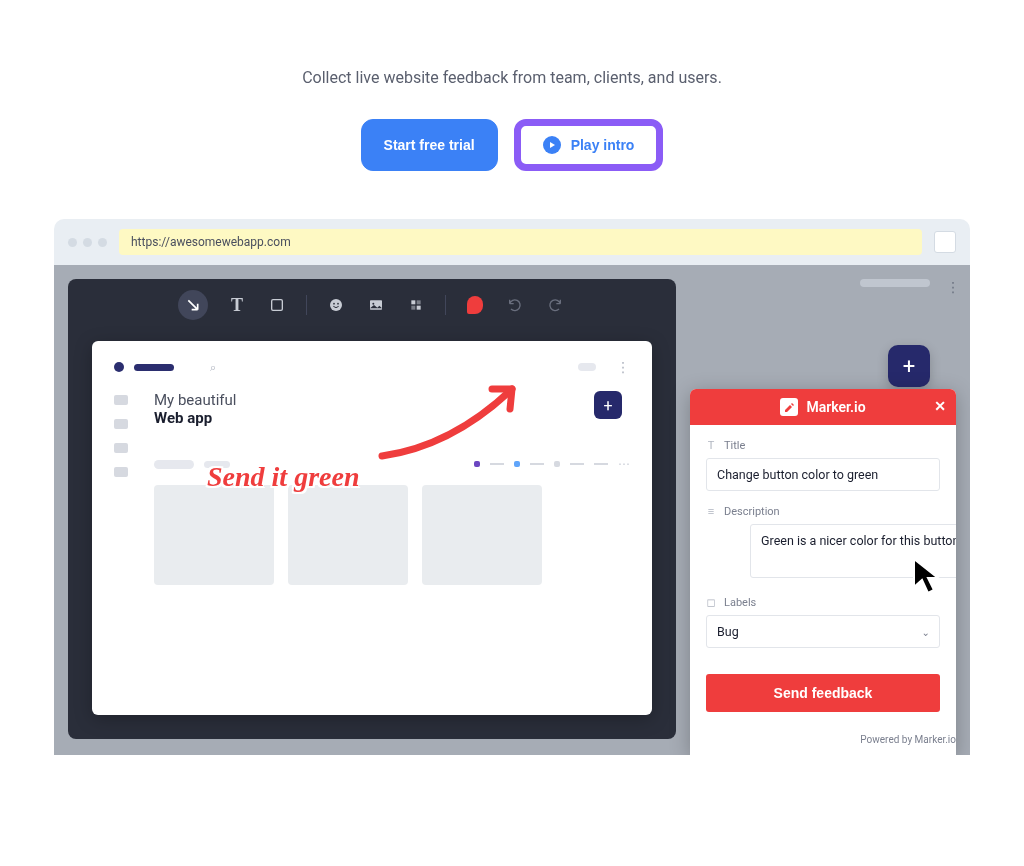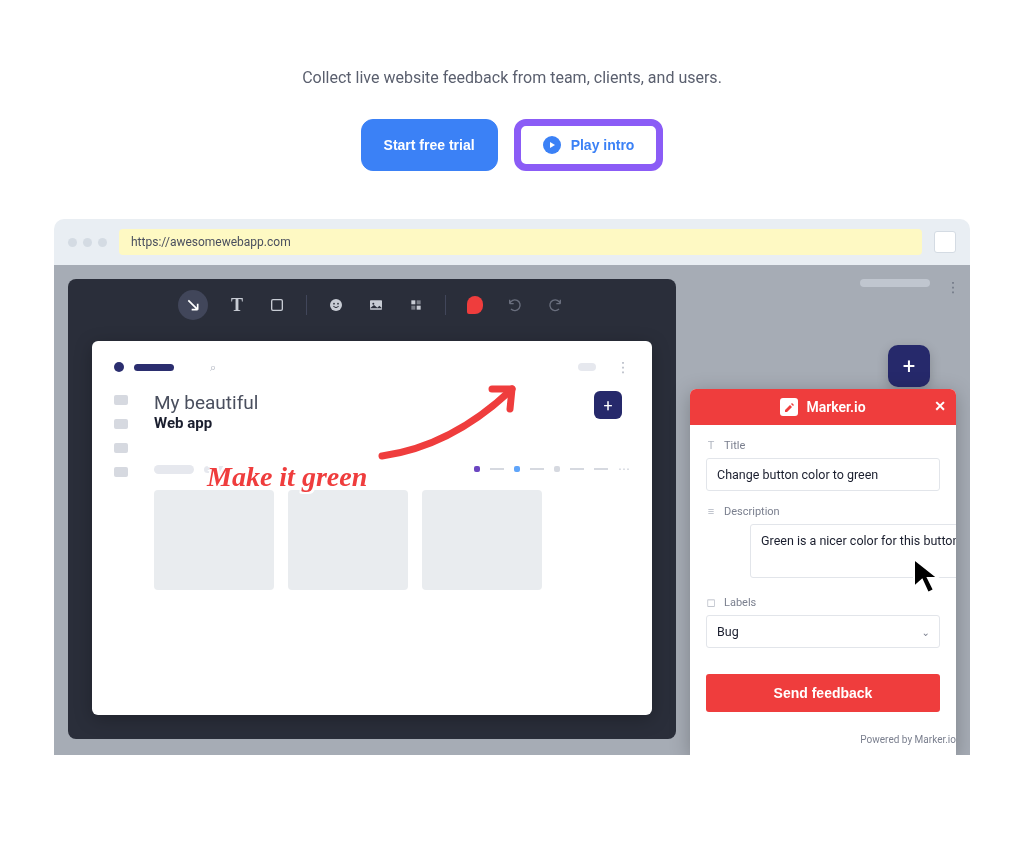--- a/index.html
+++ b/index.html
@@ -41,21 +41,21 @@
 .cv-dot { width: 10px; height: 10px; background: #2b2e6f; border-radius: 50%; }
 .cv-name { width: 40px; height: 7px; background: #2b2e6f; border-radius: 4px; }
 .cv-search { margin-left: 26px; color: #aeb3bf; font-size: 11px; }
 .cv-badge { width: 18px; height: 8px; background: #e6e8ee; border-radius: 4px; margin-left: auto; }
 .cv-more { color: #aeb3bf; margin-left: 10px; font-size: 14px; }
 
 .cv-body { display: flex; margin-top: 16px; }
 .cv-side { width: 40px; display: flex; flex-direction: column; gap: 14px; padding-top: 4px; }
 .sv-icon { width: 14px; height: 10px; background: #d6d9e0; border-radius: 2px; }
 .cv-main { flex: 1; }
-.cv-title-1 { font-size: 19px; color: #4a4f5e; }
+.cv-title-1 { font-size: 15px; color: #4a4f5e; }
 .cv-title-2 { font-size: 15px; font-weight: 700; color: #1a1e2e; }
 
 .cv-plus { position: absolute; top: 50px; right: 30px; width: 28px; height: 28px; background: #26296b; border-radius: 6px; color: #fff; display: flex; align-items: center; justify-content: center; font-size: 16px; }
 
 .cv-strip { margin-top: 30px; display: flex; gap: 10px; align-items: center; }
 .strip-a { width: 40px; height: 9px; background: #e6e8ee; border-radius: 5px; }
 .strip-b { width: 26px; height: 7px; background: #e6e8ee; border-radius: 4px; }
 .tiny { width: 6px; height: 6px; border-radius: 2px; }
 .tiny.pu { background: #6b46c1; } .tiny.bl { background: #60a5fa; } .tiny.gr { background: #d6d9e0; }
 .dash { width: 14px; height: 2px; background: #d6d9e0; }
@@ -211,21 +211,21 @@
               <div class="card-ph"></div>
             </div>
           </div>
         </div>
         <div class="cv-plus">+</div>
 
         <svg class="ann-arrow" viewBox="0 0 170 90">
           <path d="M10 85 Q 80 75 140 18" stroke="#ef3d3d" stroke-width="7" fill="none" stroke-linecap="round"></path>
           <path d="M140 18 L120 18 M140 18 L138 38" stroke="#ef3d3d" stroke-width="7" fill="none" stroke-linecap="round"></path>
         </svg>
-        <div class="ann-text">Make it green</div>
+        <div class="ann-text">Send it green</div>
       </div>
     </div>
 
     <div class="float-plus">+</div>
 
     <div class="marker">
       <div class="mk-head">
         <div class="mk-logo">
           <svg viewBox="0 0 24 24" fill="#ef3d3d">
               <path d="M4 18 L14 8 L18 12 L8 22 L4 22 Z M16 6 L18 4 L22 8 L20 10 Z"></path>

